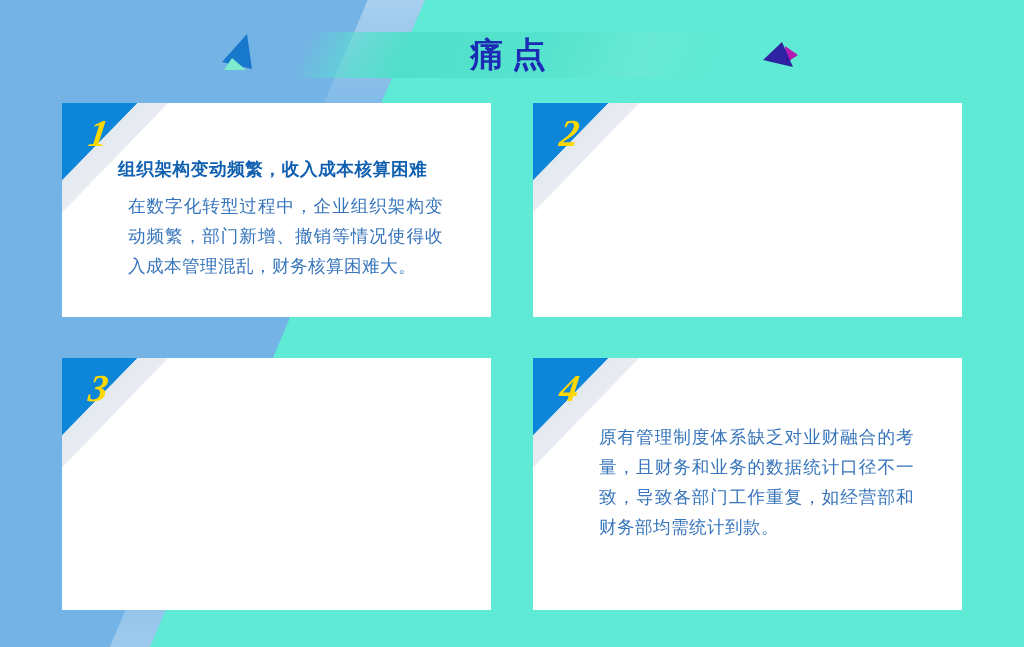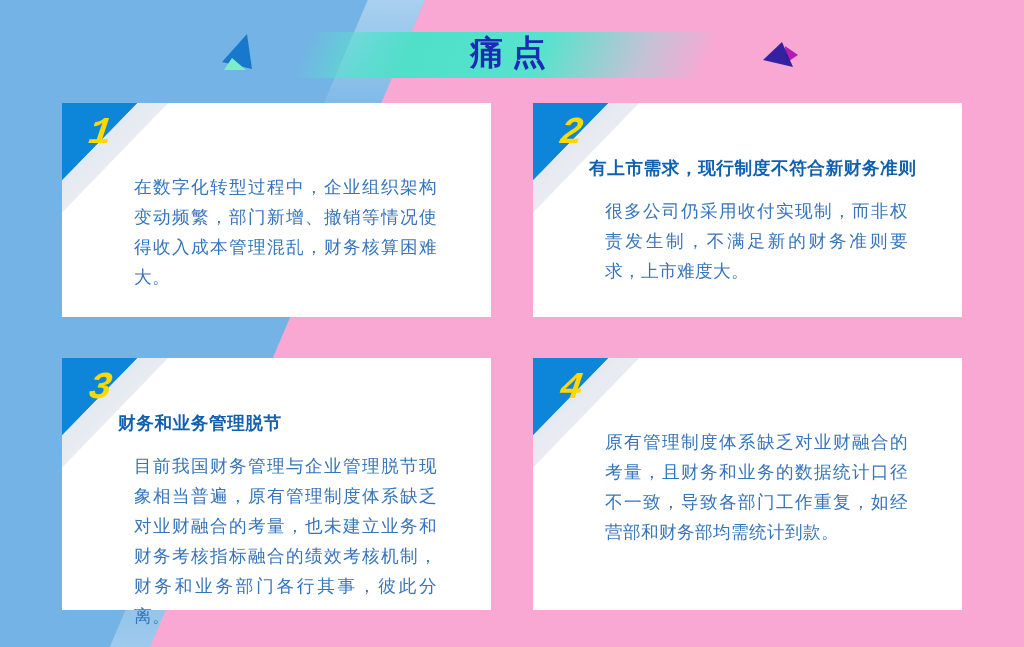--- a/index.html
+++ b/index.html
@@ -1,19 +1,19 @@
 <!DOCTYPE html>
 <html><head>
 <meta charset="utf-8">
 <style>
   html,body{margin:0;padding:0;background:#fff;}
   .stage{
     position:relative;width:1024px;height:647px;overflow:hidden;
-    background:#f9a8d4;
-    font-family:Liberation Mono, monospace;
+    background:#5eead4;
+    font-family:Liberation Serif, serif;
   }
   
   .bg-left{
     position:absolute;inset:0;background:#74b3e5;
     clip-path:polygon(0 0,425px 0,150px 647px,0 647px);
   }
   .streak{position:absolute;transform:skewX(-23deg);}
   .streak.s1{left:338px;top:0;width:95px;height:140px;
     background:linear-gradient(180deg,rgba(255,255,255,.38),rgba(255,255,255,0));}
   .streak.s2{left:148px;bottom:0;width:70px;height:180px;
@@ -55,21 +55,21 @@
     font-size:38px;line-height:38px;font-weight:bold;font-style:italic;
     color:#ffd800;transform:skewX(-8deg);
   }
   .card-content{position:absolute;left:56px;right:38px;top:54px;}
   .card-heading{
     font-size:17.6px;line-height:24px;font-weight:bold;color:#1160b0;
     letter-spacing:.6px;margin:0 0 7px 0;
   }
   .card-body{
     font-size:17.6px;line-height:30px;color:#3674bb;letter-spacing:.4px;
-    text-align:justify;margin:16px;
+    text-align:justify;margin:10px;
   }
 </style>
 </head>
 <body>
 
 <div class="stage">
 
   <div class="bg-left">
     <div class="streak s1"></div>
     <div class="streak s2"></div>
@@ -88,45 +88,38 @@
     <polygon points="22,3 33,28 3,21" fill="#2c1b9e" opacity="0.96"></polygon>
   </svg>
 
   <div class="card c1">
     <div class="corner">
       <div class="tri"></div>
       <div class="band"></div>
       <div class="num">1</div>
     </div>
     <div class="card-content">
+      <h3 class="card-heading">组织架构变动频繁，收入成本核算困难</h3>
       <p class="card-body">在数字化转型过程中，企业组织架构变动频繁，部门新增、撤销等情况使得收入成本管理混乱，财务核算困难大。</p>
     </div>
   </div>
 
   <div class="card c2">
     <div class="corner">
       <div class="tri"></div>
       <div class="band"></div>
       <div class="num">2</div>
     </div>
-    <div class="card-content">
-      <h3 class="card-heading">有上市需求，现行制度不符合新财务准则</h3>
-      <p class="card-body">很多公司仍采用收付实现制，而非权责发生制，不满足新的财务准则要求，上市难度大。</p>
-    </div>
   </div>
 
   <div class="card c3">
     <div class="corner">
       <div class="tri"></div>
       <div class="band"></div>
       <div class="num">3</div>
-    </div>
-    <div class="card-content">
-      <h3 class="card-heading">财务和业务管理脱节</h3>
-      <p class="card-body">目前我国财务管理与企业管理脱节现象相当普遍，原有管理制度体系缺乏对业财融合的考量，也未建立业务和财务考核指标融合的绩效考核机制，财务和业务部门各行其事，彼此分离。</p>
     </div>
   </div>
 
   <div class="card c4">
     <div class="corner">
       <div class="tri"></div>
       <div class="band"></div>
       <div class="num">4</div>
     </div>
     <div class="card-content">

